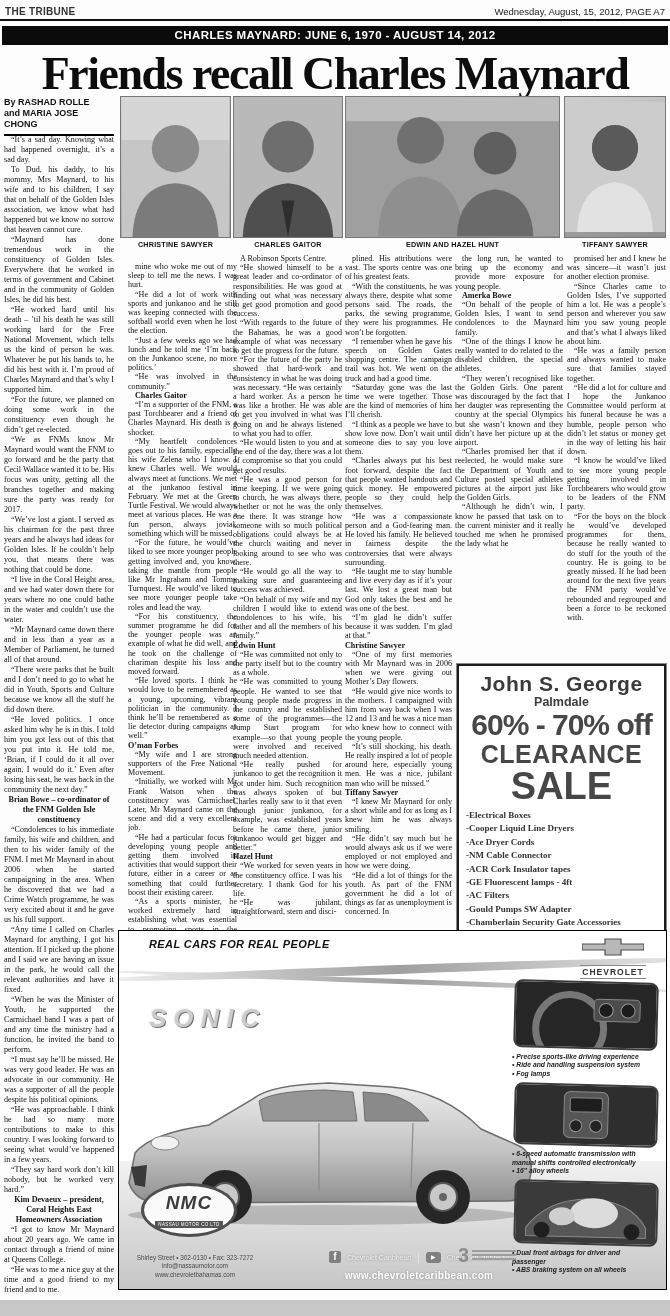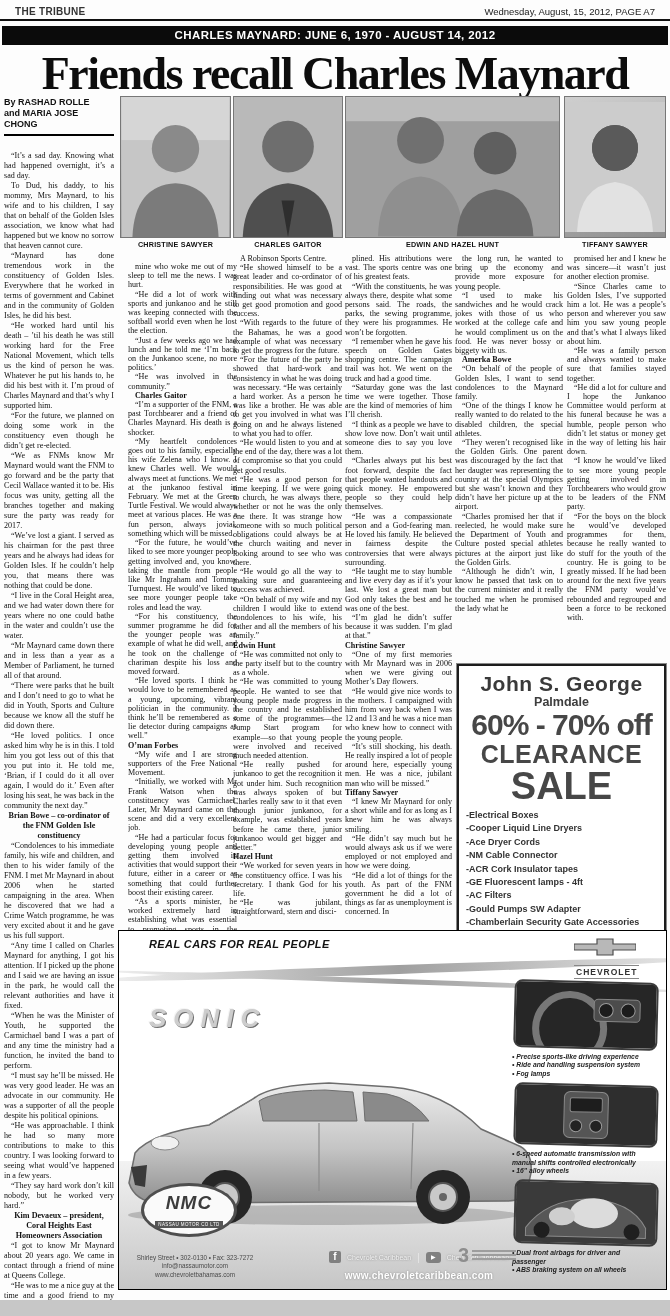--- a/index.html
+++ b/index.html
@@ -1,21 +1,21 @@
 <!DOCTYPE html>
 <html><head>
 <meta charset="utf-8">
 <style>
   html,body{margin:0;padding:0;background:#e9e9e9;}
   .page{position:relative;width:670px;height:1316px;background:#fdfdfd;overflow:hidden;
         font-family:"Liberation Serif",serif;color:#111;}
   
   .masthead{position:absolute;left:0;top:0;width:670px;height:21px;border-bottom:2px solid #111;
             display:flex;justify-content:space-between;align-items:flex-end;box-sizing:border-box;
-            padding:2px 15px;font-family:"Liberation Sans",sans-serif;}
+            padding:2px 5px;font-family:"Liberation Sans",sans-serif;}
   .paper-name{font-size:10px;font-weight:bold;color:#333;letter-spacing:.3px;}
   .dateline{font-size:9.5px;color:#222;}
   .banner{position:absolute;left:2px;top:26px;width:666px;height:19px;background:#0b0b0b;color:#fff;
           text-align:center;font-family:"Liberation Sans",sans-serif;font-weight:bold;font-size:11.5px;
           line-height:19px;letter-spacing:.4px;}
   .headline{position:absolute;left:0px;top:47px;width:670px;text-align:center;font-size:46px;
             font-weight:bold;letter-spacing:-1.5px;white-space:nowrap;color:#0d0d0d;}
   
   .photo{position:absolute;top:96px;height:142px;background:linear-gradient(160deg,#cfcfcf 0%,#b5b5b5 45%,#8d8d8d 100%);
          border:1px solid #777;box-sizing:border-box;overflow:hidden;}
@@ -34,30 +34,30 @@
           font-weight:bold;font-size:9px;line-height:11px;border-bottom:2px solid #000;padding-bottom:4px;}
   
   .george{position:absolute;left:457px;top:625px;width:209px;height:297px;border:2px solid #1c1c1c;
           outline:1px solid #888;box-sizing:border-box;background:#fff;color:#3d3d3d;
           font-family:"Liberation Sans",sans-serif;text-align:center;padding:6px 7px;overflow:hidden;margin-top:39px;}
   .g-title{font-size:21px;font-weight:bold;letter-spacing:.5px;color:#3a3a3a;}
   .g-sub{font-size:12.5px;font-weight:bold;margin-top:-1px;}
   .g-discount{font-size:30px;font-weight:bold;letter-spacing:-1px;line-height:32px;color:#474747;}
   .g-clear{font-size:25px;font-weight:bold;letter-spacing:.5px;line-height:26px;color:#474747;}
   .g-sale{font-size:38px;font-weight:bold;line-height:38px;color:#474747;margin-bottom:4px;}
-  .g-items{text-align:left;font-size:9px;font-weight:bold;line-height:13.4px;color:#333;}
+  .g-items{text-align:left;font-size:9px;font-weight:bold;line-height:13.4px;color:#333;font-family:Liberation Serif, serif;}
   
   .chev{position:absolute;left:118px;top:930px;width:549px;height:360px;border:1px solid #000;
         box-sizing:border-box;background:#fff;overflow:hidden;font-family:"Liberation Sans",sans-serif;}
   .chev-band{position:absolute;left:0;bottom:0;width:100%;height:128px;
              background:linear-gradient(#f2f2f2,#c6c6c6);}
   .swoosh{position:absolute;height:9px;border-radius:50%;background:linear-gradient(90deg,#f2f2f2,#9f9f9f,#eaeaea);}
   .slogan{position:absolute;left:30px;top:7px;font-style:italic;font-weight:bold;font-size:11px;
           letter-spacing:.4px;color:#141414;}
-  .chev-logo{position:absolute;right:14px;top:6px;width:78px;}
+  .chev-logo{position:absolute;right:14px;top:6px;width:78px;text-align:center;}
   .chev-word{font-size:8.5px;font-weight:bold;letter-spacing:1px;color:#333;border-top:1px solid #888;
              border-bottom:1px solid #888;display:inline-block;padding:1px 2px;}
   .sonic{position:absolute;left:30px;top:72px;font-style:italic;font-weight:bold;font-size:26px;
          letter-spacing:7px;color:#cdcdcd;text-shadow:1px 1px 0 #6f6f6f,-1px -1px 0 #f5f5f5;}
   .car{position:absolute;left:-6px;top:108px;}
   .rail{position:absolute;right:10px;top:50px;width:146px;}
   .inset{width:140px;border-radius:8px;border:2px solid #3c3c3c;overflow:hidden;
          background:linear-gradient(135deg,#1f1f1f,#585858);transform:rotate(1.5deg);margin:0 0 4px 4px;}
   .feat{font-style:italic;font-weight:bold;font-size:6.8px;line-height:8.4px;color:#1d1d1d;margin-left:2px;}
   .feat::before{content:"• ";}
@@ -135,21 +135,21 @@
       <path d="M12,130 Q14,84 50,80 Q86,84 88,130 Z" fill="#e2e2e2"></path>
       <circle cx="50" cy="46" r="23" fill="#5a5a5a"></circle>
     </svg>
   </div>
 
   <div class="caption" style="left:120px;width:111px;">CHRISTINE SAWYER</div>
   <div class="caption" style="left:233px;width:110px;">CHARLES GAITOR</div>
   <div class="caption" style="left:345px;width:215px;">EDWIN AND HAZEL HUNT</div>
   <div class="caption" style="left:564px;width:102px;">TIFFANY SAWYER</div>
 
-  <div class="col tall" style="left:4px;top:135px;width:110px;height:1160px;margin-top:16px;">
+  <div class="col tall" style="left:4px;top:135px;width:110px;height:1160px;">
 
   <p class="blk para">“It’s a sad day. Knowing what had happened overnight, it’s a sad day.</p>
       <p class="blk para">To Dud, his daddy, to his mommy, Mrs Maynard, to his wife and to his children, I say that on behalf of the Golden Isles association, we know what had happened but we know no sorrow that heaven cannot cure.</p>
       <p class="blk para">“Maynard has done tremendous work in the constituency of Golden Isles. Everywhere that he worked in terms of government and Cabinet and in the community of Golden Isles, he did his best.</p>
       <p class="blk para">“He worked hard until his death – ’til his death he was still working hard for the Free National Movement, which tells us the kind of person he was. Whatever he put his hands to, he did his best with it. I’m proud of Charles Maynard and that’s why I supported him.</p>
       <p class="blk para">“For the future, we planned on doing some work in the constituency even though he didn’t get re-elected.</p>
       <p class="blk para">“We as FNMs know Mr Maynard would want the FNM to go forward and be the party that Cecil Wallace wanted it to be. His focus was unity, getting all the branches together and making sure the party was ready for 2017.</p>
       <p class="blk para">“We’ve lost a giant. I served as his chairman for the past three years and he always had ideas for Golden Isles. If he couldn’t help you, that means there was nothing that could be done.</p>
       <p class="blk para">“I live in the Coral Height area, and we had water down there for years where no one could bathe in the water and couldn’t use the water.</p>
       <p class="blk para">“Mr Maynard came down there and in less than a year as a Member of Parliament, he turned all of that around.</p>
@@ -218,21 +218,20 @@
       <p class="blk para">“He would give nice words to the mothers. I campaigned with him from way back when I was 12 and 13 and he was a nice man who knew how to connect with the young people.</p>
       <p class="blk para">“It’s still shocking, his death. He really inspired a lot of people around here, especially young men. He was a nice, jubilant man who will be missed.”</p>
       <p class="blk attrib">Tiffany Sawyer</p>
       <p class="blk para">“I knew Mr Maynard for only a short while and for as long as I knew him he was always smiling.</p>
       <p class="blk para">“He didn’t say much but he would always ask us if we were employed or not employed and how we were doing.</p>
       <p class="blk para">“He did a lot of things for the youth. As part of the FNM government he did a lot of things as far as unemployment is concerned. In</p>
     </div>
   <div class="col" style="left:455px;top:254px;width:108px;height:366px;">
 
   <p class="blk para">the long run, he wanted to bring up the economy and provide more exposure for young people.</p>
-      <p class="blk para">“I used to make his sandwiches and he would crack jokes with those of us who worked at the college cafe and he would compliment us on the food. He was never bossy or biggety with us.</p>
       <p class="blk attribl">Amerka Bowe</p>
       <p class="blk para">“On behalf of the people of Golden Isles, I want to send condolences to the Maynard family.</p>
       <p class="blk para">“One of the things I know he really wanted to do related to the disabled children, the special athletes.</p>
       <p class="blk para">“They weren’t recognised like the Golden Girls. One parent was discouraged by the fact that her daugter was representing the country at the special Olympics but she wasn’t known and they didn’t have her picture up at the airport.</p>
       <p class="blk para">“Charles promised her that if reelected, he would make sure the Department of Youth and Culture posted special athletes pictures at the airport just like the Golden Girls.</p>
       <p class="blk para">“Although he didn’t win, I know he passed that task on to the current minister and it really touched me when he promised the lady what he</p>
     </div>
   <div class="col" style="left:567px;top:254px;width:99px;height:366px;">
 
   <p class="blk para">promised her and I knew he was sincere––it wasn’t just another election promise.</p>

